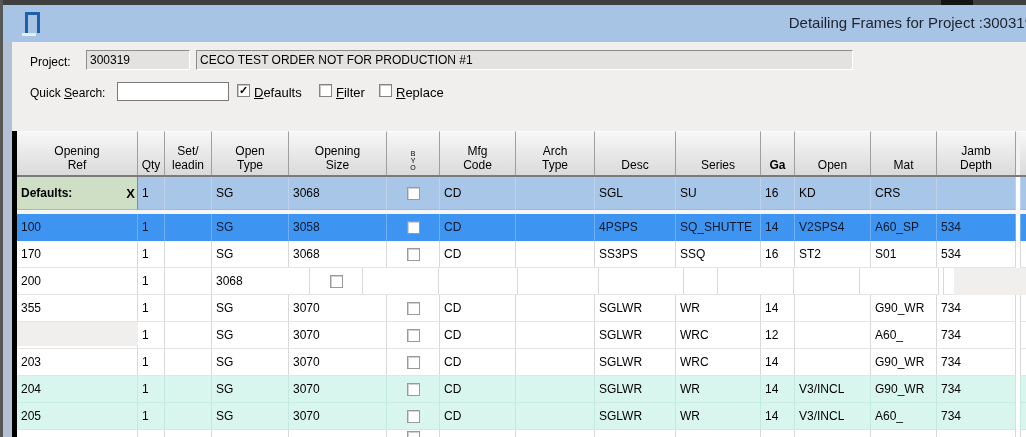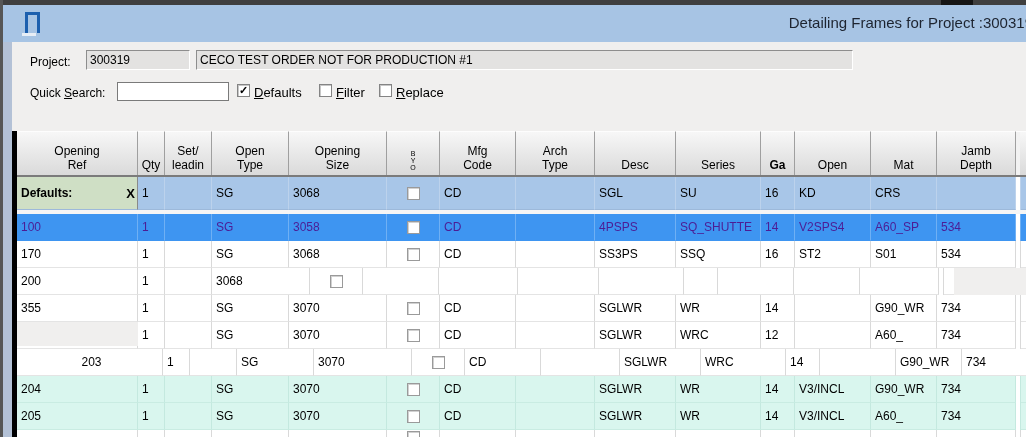--- a/index.html
+++ b/index.html
@@ -81,21 +81,21 @@
     overflow: hidden; border-right: 1px solid #d9d9d9; border-bottom: 1px solid #e4e4e4;
     color: #000;
   }
   .row .cbcell { display: flex; align-items: center; justify-content: center; padding-left: 0; }
   .gcb {
     width: 13px; height: 13px; background: #fff; flex: none;
     border: 1px solid #9a9a9a; box-shadow: inset 1px 1px 0 rgba(0,0,0,.18);
   }
   .row.white .cell { background: #ffffff; }
   .row.mint  .cell { background: #d9f6ee; border-right-color: #c4e9df; border-bottom-color: #c9ece2; }
-  .row.selected .cell { background: #3e95f1; color: #4c1d95; border-right-color: #6fb0f4; border-bottom-color: #3e95f1; }
+  .row.selected .cell { background: #3e95f1; color: #0f172a; border-right-color: #6fb0f4; border-bottom-color: #3e95f1; }
   .row.defaults { height: 33px; }
   .row.defaults .cell { background: #a8c6e8; border-right-color: #bcd2ec; border-bottom-color: #9db9da; line-height: 32px; }
   .row.defaults .ref-cell {
     background: #cfdfc5; font-weight: bold; display: flex; align-items: center;
     border-right-color: #8a8a8a;
   }
   .row.defaults .ref-cell .dclose {
     margin-left: auto; margin-right: 2px; font-weight: 900; font-size: 13px;
     line-height: 13px; color: #000; cursor: default;
   }
@@ -284,21 +284,21 @@
         <div class="cell" style="width: 81px;">SGLWR</div>
         <div class="cell" style="width: 85px;">WRC</div>
         <div class="cell" style="width: 34px;">12</div>
         <div class="cell" style="width: 76px;"></div>
         <div class="cell" style="width: 66px;">A60_</div>
         <div class="cell" style="width: 79px;">734</div>
         <div class="cell rgap" style="width: 4px;"></div>
         <div class="cell tail" style="width: 10px;"></div>
       </div>
       <div class="row white">
-        <div class="cell" style="width: 146px; text-align: center;">203</div>
+        <div class="cell" style="width: 121px;">203</div>
         <div class="cell" style="width: 27px;">1</div>
         <div class="cell" style="width: 47px;"></div>
         <div class="cell" style="width: 77px;">SG</div>
         <div class="cell" style="width: 98px;">3070</div>
         <div class="cell cbcell" style="width: 53px;">
           <div class="gcb"></div>
         </div>
         <div class="cell" style="width: 76px;">CD</div>
         <div class="cell" style="width: 79px;"></div>
         <div class="cell" style="width: 81px;">SGLWR</div>

